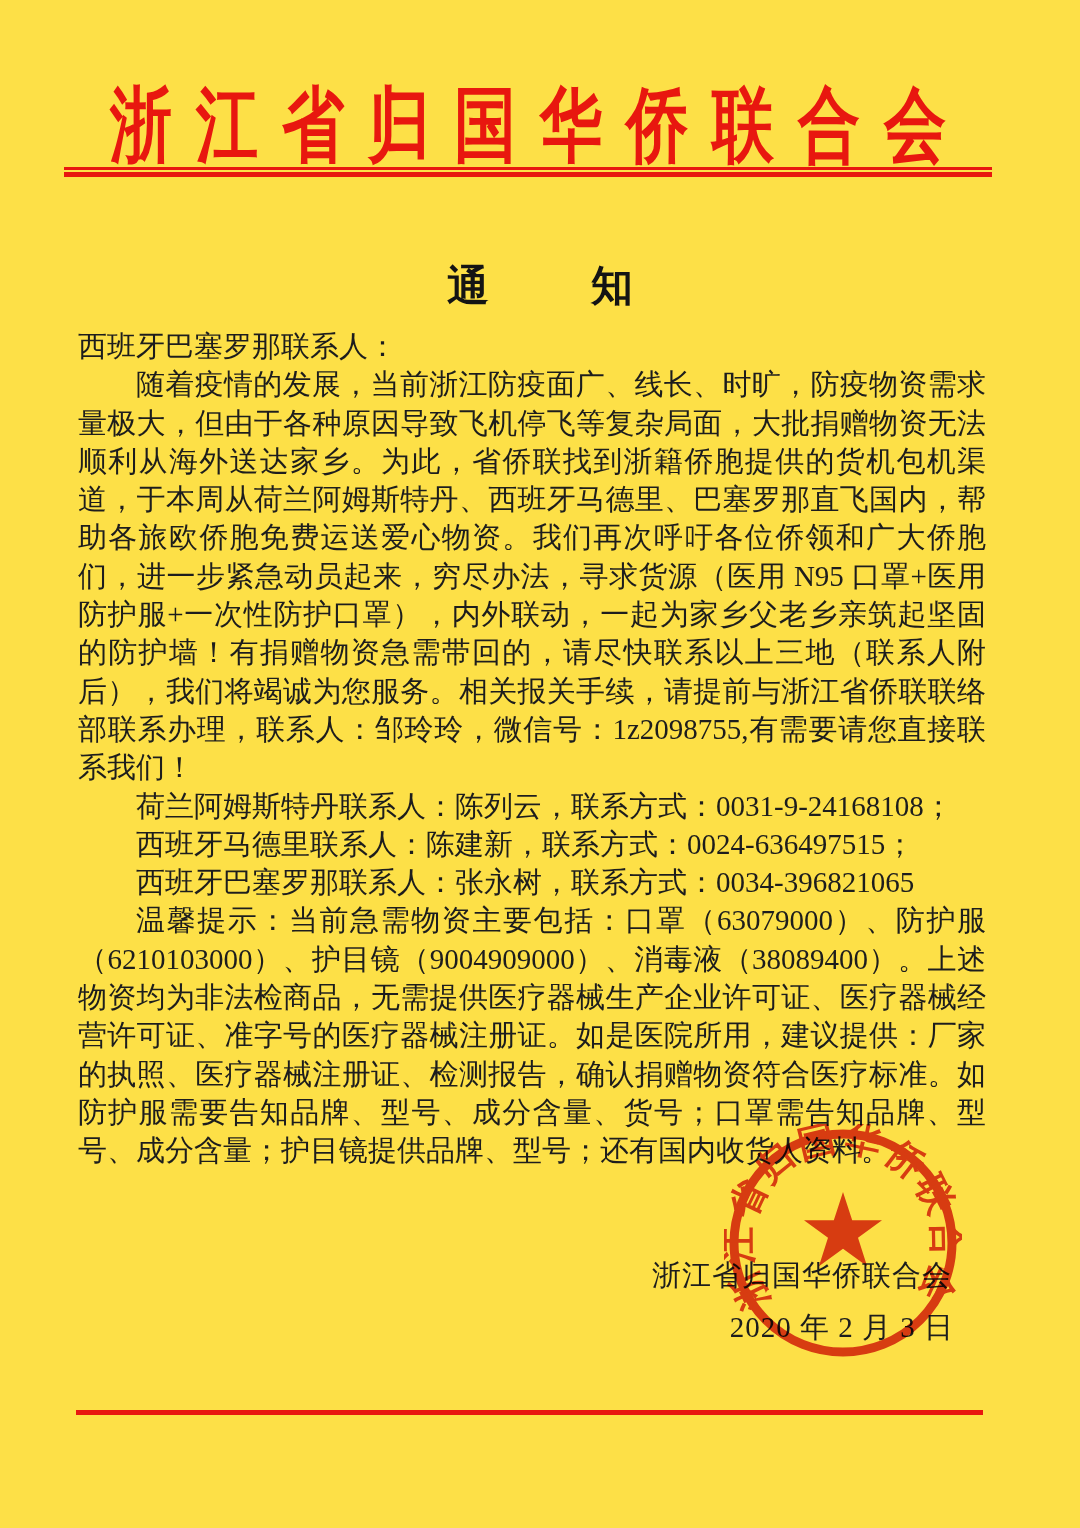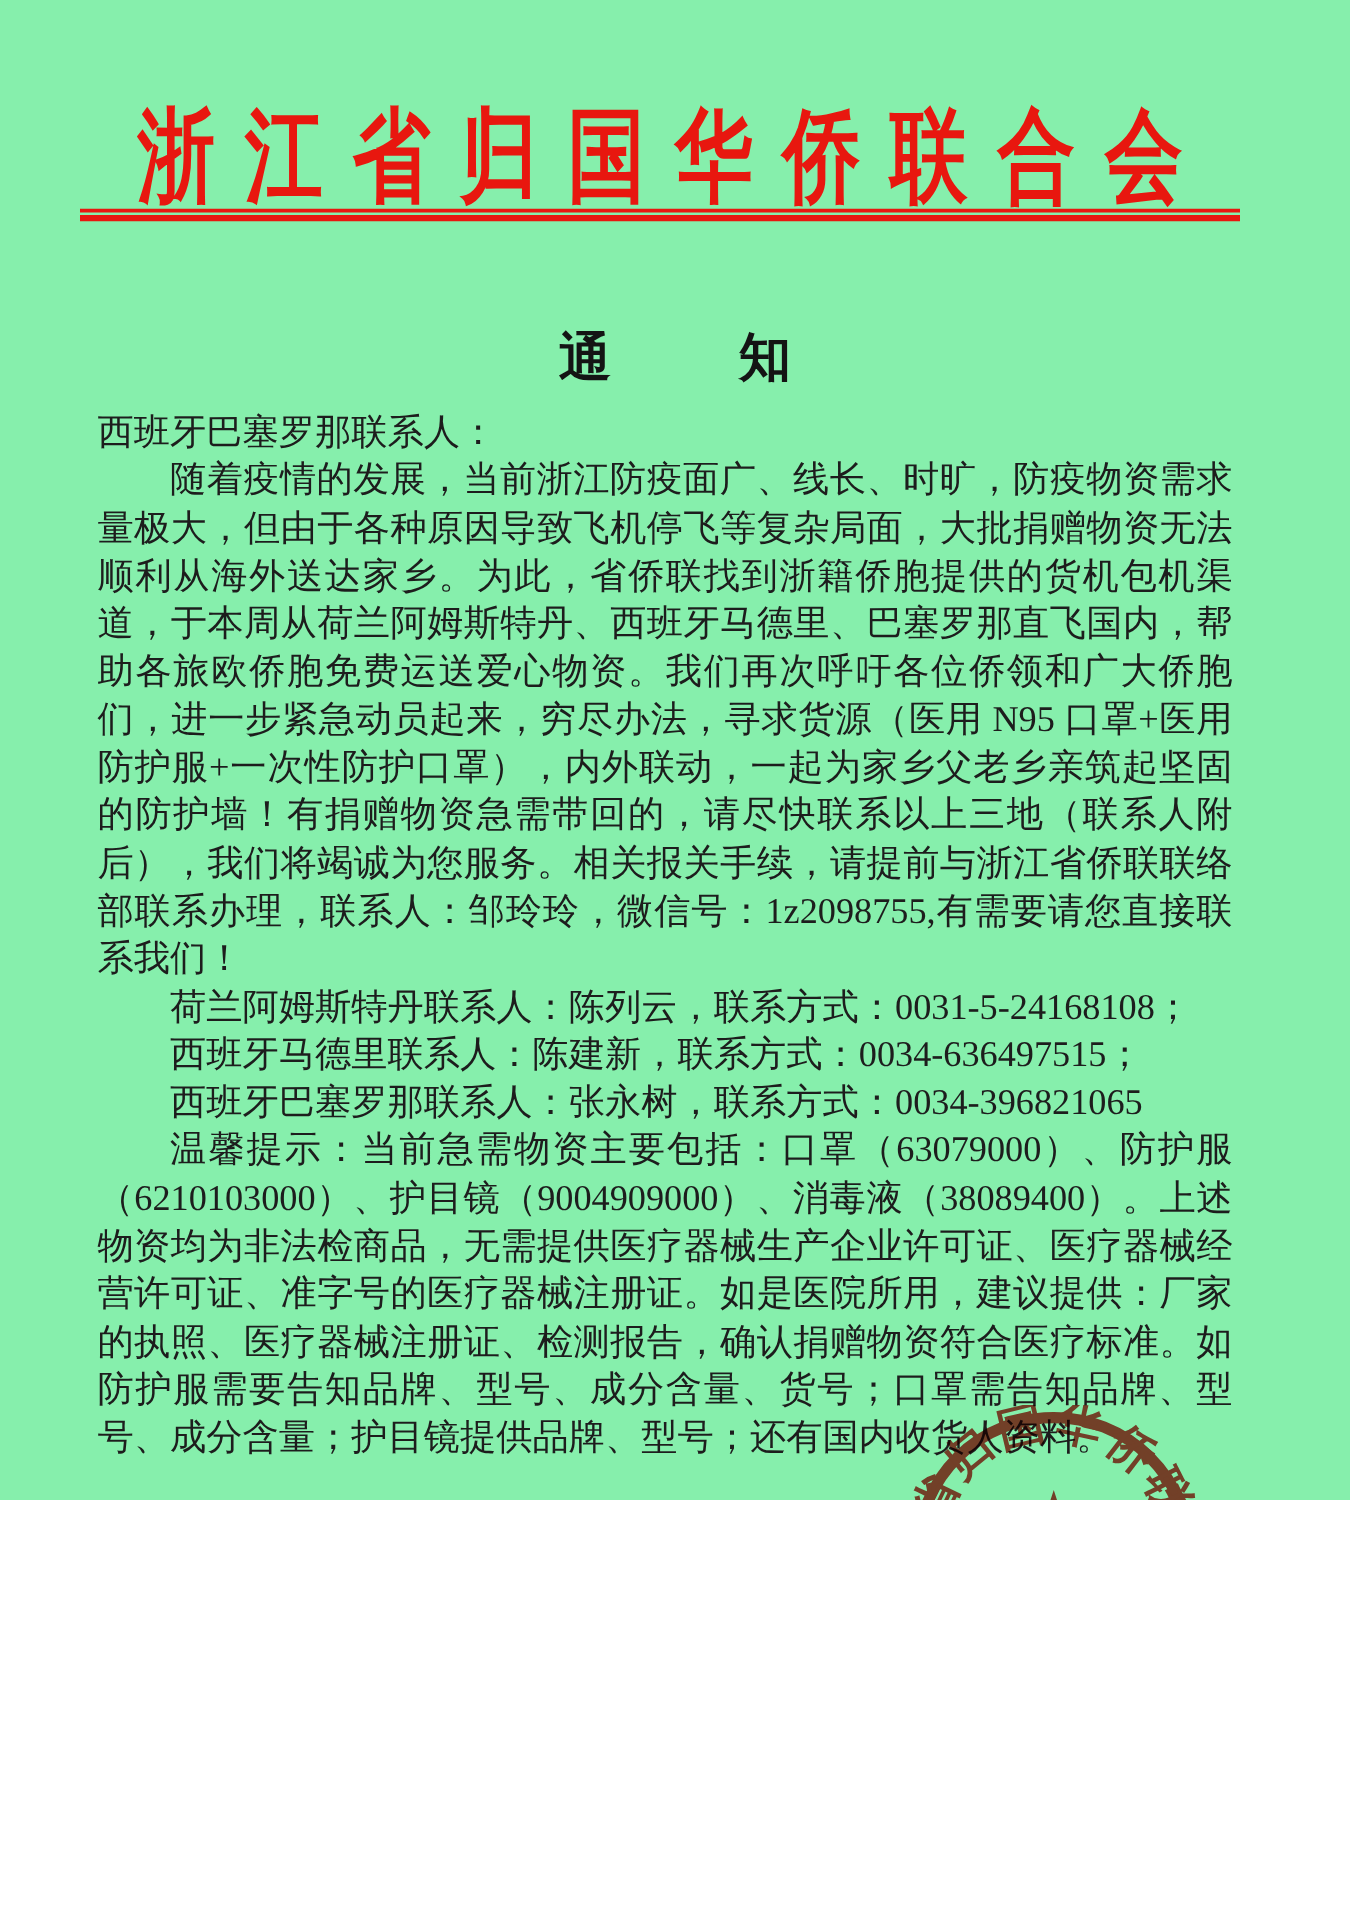--- a/index.html
+++ b/index.html
@@ -1,18 +1,18 @@
 <!DOCTYPE html>
 <html><head>
 <meta charset="utf-8">
 <style>
   html,body { margin:0; padding:0; background:#ffffff; }
   .page {
-    position:relative; width:1080px; height:1200px; overflow:hidden;
-    background:#86efac;
+    position:relative; width:1080px; height:1528px; overflow:hidden;
+    background:#fde047;
     font-family:"Liberation Serif","DejaVu Serif",serif;
   }
   .org-header {
     position:absolute; top:70px; left:0; width:100%;
     text-align:center; white-space:nowrap;
     color:#e8170f; font-weight:bold;
     font-size:62px; letter-spacing:24px;
     transform:scaleY(1.32); transform-origin:50% 0;
   }
   .header-rule { position:absolute; top:167px; left:64px; width:928px; }
@@ -67,22 +67,22 @@
   </div>
 
   <div class="doc-title">
     <span>通</span>
     <span>知</span>
   </div>
 
   <div class="body-text">
     <p class="salutation">西班牙巴塞罗那联系人：</p>
     <p class="para">随着疫情的发展，当前浙江防疫面广、线长、时旷，防疫物资需求量极大，但由于各种原因导致飞机停飞等复杂局面，大批捐赠物资无法顺利从海外送达家乡。为此，省侨联找到浙籍侨胞提供的货机包机渠道，于本周从荷兰阿姆斯特丹、西班牙马德里、巴塞罗那直飞国内，帮助各旅欧侨胞免费运送爱心物资。我们再次呼吁各位侨领和广大侨胞们，进一步紧急动员起来，穷尽办法，寻求货源（医用 N95 口罩+医用防护服+一次性防护口罩），内外联动，一起为家乡父老乡亲筑起坚固的防护墙！有捐赠物资急需带回的，请尽快联系以上三地（联系人附后），我们将竭诚为您服务。相关报关手续，请提前与浙江省侨联联络部联系办理，联系人：邹玲玲，微信号：1z2098755,有需要请您直接联系我们！</p>
-    <p class="para">荷兰阿姆斯特丹联系人：陈列云，联系方式：0031-5-24168108；</p>
-    <p class="para">西班牙马德里联系人：陈建新，联系方式：0034-636497515；</p>
+    <p class="para">荷兰阿姆斯特丹联系人：陈列云，联系方式：0031-9-24168108；</p>
+    <p class="para">西班牙马德里联系人：陈建新，联系方式：0024-636497515；</p>
     <p class="para">西班牙巴塞罗那联系人：张永树，联系方式：0034-396821065</p>
     <p class="para">温馨提示：当前急需物资主要包括：口罩（63079000）、防护服（6210103000）、护目镜（9004909000）、消毒液（38089400）。上述物资均为非法检商品，无需提供医疗器械生产企业许可证、医疗器械经营许可证、准字号的医疗器械注册证。如是医院所用，建议提供：厂家的执照、医疗器械注册证、检测报告，确认捐赠物资符合医疗标准。如防护服需要告知品牌、型号、成分含量、货号；口罩需告知品牌、型号、成分含量；护目镜提供品牌、型号；还有国内收货人资料。</p>
   </div>
 
   <div class="signature">浙江省归国华侨联合会</div>
 
   <div class="sign-date">2020 年 2 月 3 日</div>
 
   <div class="seal">
     <svg viewBox="-119 -119 238 238" xmlns="http://www.w3.org/2000/svg">

